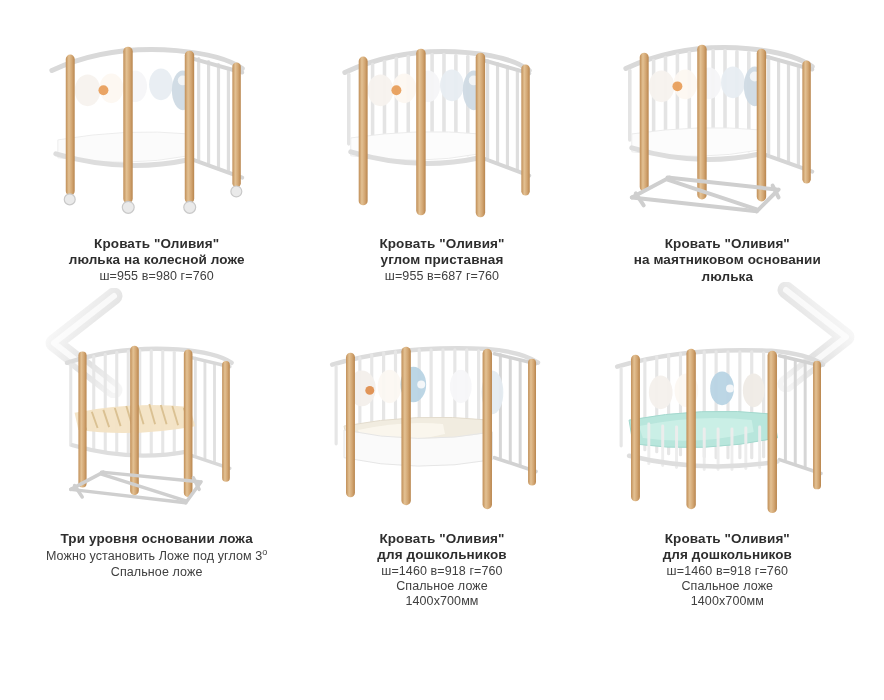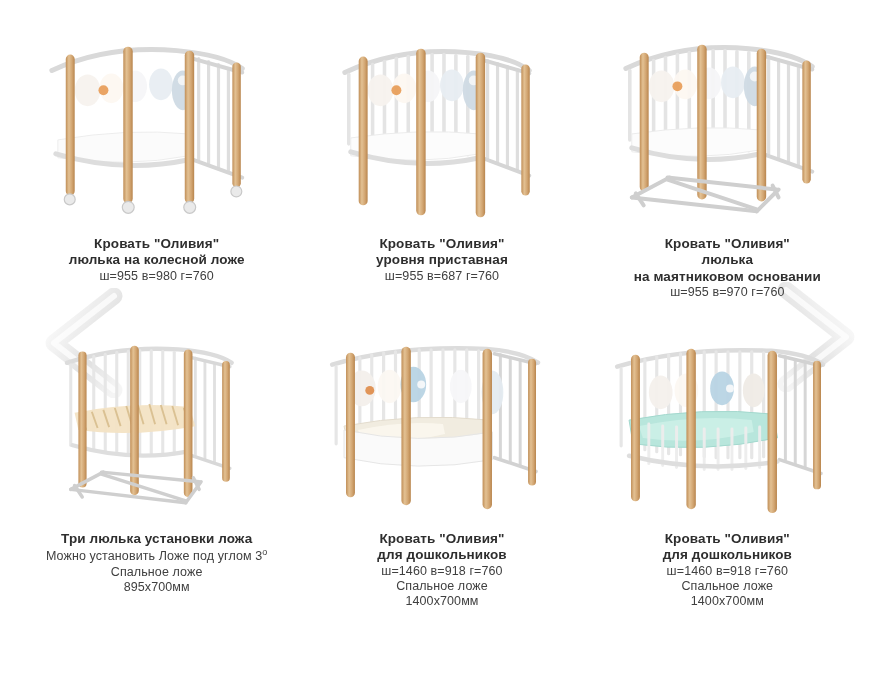--- a/index.html
+++ b/index.html
@@ -247,21 +247,21 @@
           </g>
           <path d="M28 124 Q94 144 158 130" fill="none" stroke="#dddddd" stroke-width="5" stroke-linecap="round"></path>
           <rect x="36" y="28" width="9" height="150" rx="4.5" fill="url(#wood2)"></rect>
           <rect x="94" y="20" width="9.5" height="168" rx="4.7" fill="url(#wood2)"></rect>
           <rect x="154" y="24" width="9.5" height="166" rx="4.7" fill="url(#wood2)"></rect>
           <rect x="200" y="36" width="8.5" height="132" rx="4.2" fill="url(#wood2)"></rect>
         </svg>
       </div>
       <div class="caption">
         <div class="cap-bold">Кровать "Оливия"</div>
-        <div class="cap-bold">уровня приставная</div>
+        <div class="cap-bold">углом приставная</div>
         <div class="cap-reg">ш=955 в=687 г=760</div>
       </div>
     </div>
 
     <div class="cell">
       <div class="figure">
         <svg class="crib" viewBox="0 0 240 200" width="238" height="200">
           <defs>
             <linearGradient id="wood3" x1="0" y1="0" x2="1" y2="0">
               <stop offset="0%" stop-color="#c08e57"></stop>
@@ -317,23 +317,22 @@
             <path d="M24 170 L62 150"></path>
             <path d="M150 184 L172 162"></path>
             <path d="M60 152 L150 182"></path>
             <path d="M28 166 L36 178"></path>
             <path d="M166 158 L172 170"></path>
           </g>
         </svg>
       </div>
       <div class="caption">
         <div class="cap-bold">Кровать "Оливия"</div>
+        <div class="cap-bold">на маятниковом основании</div>
         <div class="cap-bold">люлька</div>
-        <div class="cap-bold">на маятниковом основании</div>
-        <div class="cap-reg">ш=955 в=970 г=760</div>
       </div>
     </div>
 
     <div class="cell">
       <div class="figure row2">
         <svg class="crib" viewBox="0 0 240 190" width="230" height="188">
           <defs>
             <linearGradient id="wood4" x1="0" y1="0" x2="1" y2="0">
               <stop offset="0%" stop-color="#c08e57"></stop>
                 <stop offset="35%" stop-color="#e3c193"></stop>
@@ -391,24 +390,23 @@
             <path d="M62 140 L164 150"></path>
             <path d="M30 158 L64 140"></path>
             <path d="M150 172 L166 150"></path>
             <path d="M62 142 L150 170"></path>
             <path d="M34 154 L42 166"></path>
             <path d="M158 146 L164 158"></path>
           </g>
         </svg>
       </div>
       <div class="caption">
-        <div class="cap-bold">Три люлька установки ложа</div>
+        <div class="cap-bold">Три уровня основании ложа</div>
         <div class="cap-reg"><span>Можно установить Ложе под углом 3</span><span class="deg">o</span></div>
         <div class="cap-reg">Спальное ложе</div>
-        <div class="cap-reg">895х700мм</div>
       </div>
     </div>
 
     <div class="cell">
       <div class="figure row2">
         <svg class="crib" viewBox="0 0 250 190" width="248" height="188">
           <defs>
             <linearGradient id="wood5" x1="0" y1="0" x2="1" y2="0">
               <stop offset="0%" stop-color="#c08e57"></stop>
                 <stop offset="35%" stop-color="#e3c193"></stop>

